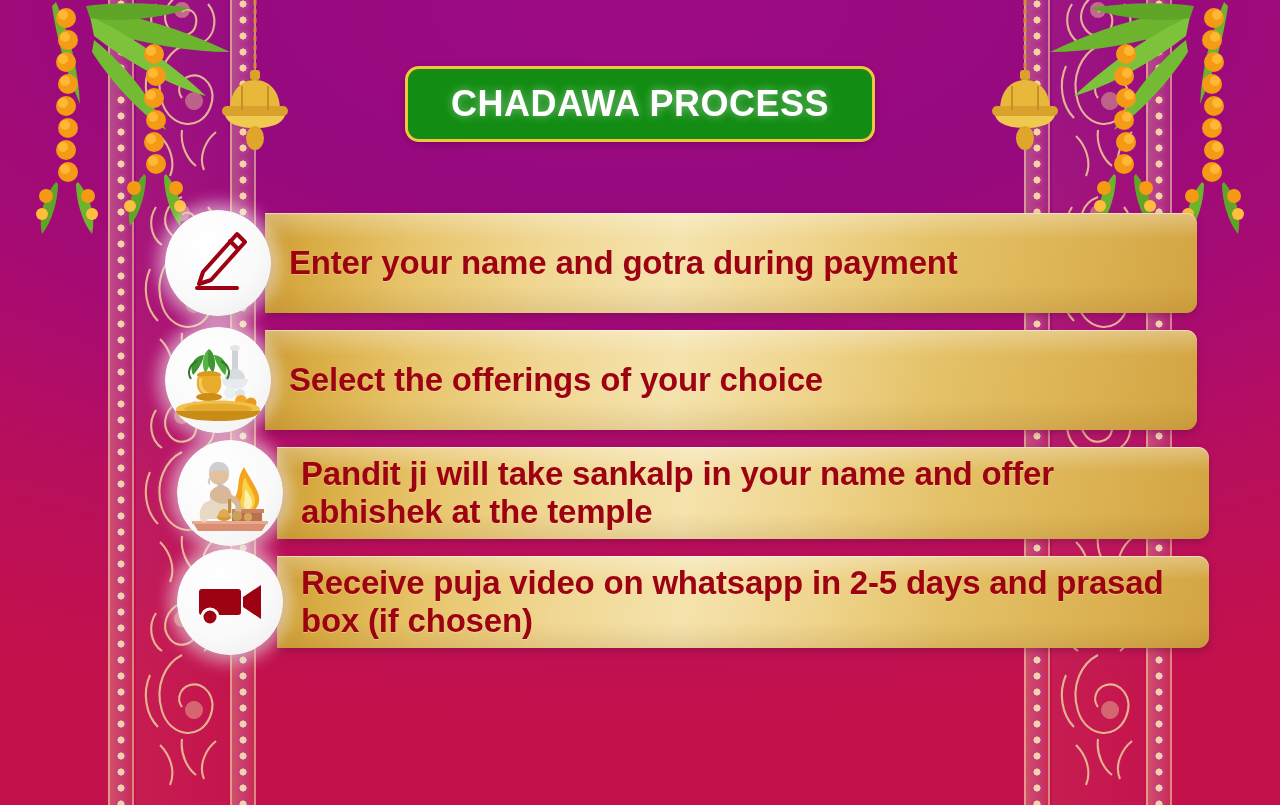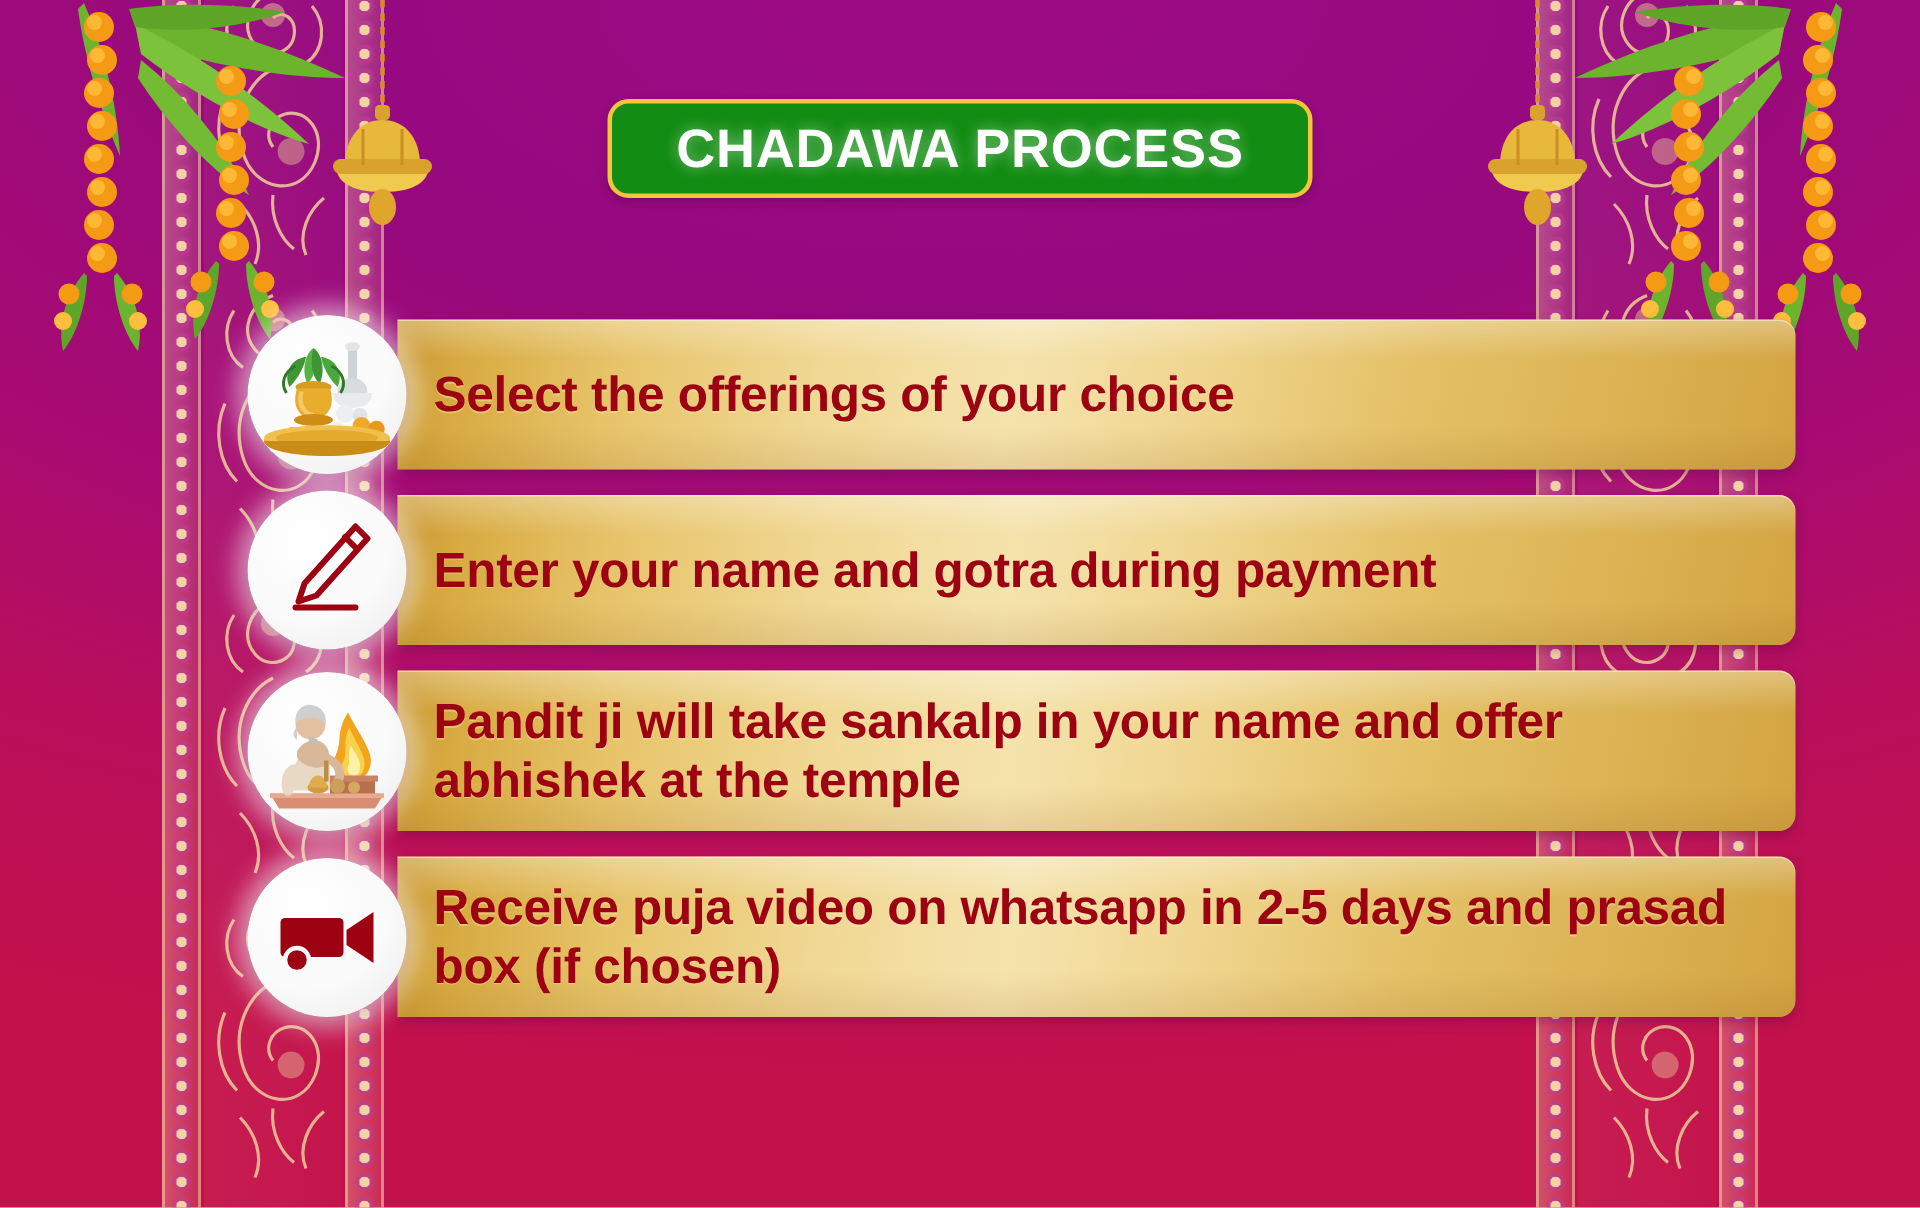--- a/index.html
+++ b/index.html
@@ -49,38 +49,38 @@
   }
   .paisley-col svg{ position:absolute; left:0; top:0; width:92px; }
 
   
   .deco { position:absolute; top:0; pointer-events:none; }
   .deco.left  { left:-6px; }
   .deco.right { right:-6px; transform:scaleX(-1); }
 
   
   .title-banner {
-    position:absolute; left:405px; top:66px; width:470px; height:66px;
+    position:absolute; left:405px; top:66px; width:470px; height:76px;
     background:#128c12;
     border:3px solid #f2c53d;
     border-radius:14px;
     display:flex; align-items:center; justify-content:center;
     box-shadow:0 2px 6px rgba(0,0,0,.22);
     z-index:6;
   }
   .title-banner span {
     color:#fff; font-size:36px; font-weight:700; letter-spacing:.5px;
     text-shadow:0 0 10px rgba(255,255,255,.45);
     font-family:"Liberation Sans", sans-serif;
   }
 
   
   .steps { position:absolute; left:0; top:213px; width:1280px; z-index:5; }
   .step { position:relative; margin-bottom:17px; height:100px; }
-  .step.tall { height:107px; }
+  .step.tall { height:92px;margin-left:12px; }
 
   .step-bar {
     position:absolute; left:265px; width:932px; height:100%;
     border-radius:0 11px 11px 0;
     background:linear-gradient(100deg,
        #c9962f 0%, #d8ab42 5%, #e7c46a 16%, #f0d792 30%,
        #f5e3ad 44%, #efd48c 58%, #e4c167 72%, #dcb354 86%, #d3a441 100%);
     box-shadow:0 3px 7px rgba(90,8,60,.35), inset 0 1px 0 rgba(255,255,255,.45);
     display:flex; align-items:center;
   }
@@ -320,20 +320,35 @@
 </div>
 
 <div class="title-banner">
   <span>CHADAWA PROCESS</span>
 </div>
 
 <div class="steps">
 
   <div class="step">
     <div class="step-bar">
+      <div class="step-text">Enter your name and gotra during payment</div>
+    </div>
+    <div class="step-icon">
+      <svg width="74" height="74" viewBox="0 0 74 74" xmlns="http://www.w3.org/2000/svg">
+        <g fill="none" stroke="#9d0212" stroke-width="4" stroke-linecap="round" stroke-linejoin="round">
+          <path d="M56 8 L64 16 L30 54 L18 58 L22 46 Z"></path>
+          <path d="M49 15 L57 23"></path>
+          <path d="M16 62 L56 62"></path>
+        </g>
+      </svg>
+    </div>
+  </div>
+
+  <div class="step">
+    <div class="step-bar">
       <div class="step-text">Select the offerings of your choice</div>
     </div>
     <div class="step-icon">
       <svg width="90" height="90" viewBox="0 0 90 90" xmlns="http://www.w3.org/2000/svg">
 
         <g>
           <rect x="59" y="14" width="6" height="26" fill="#cfd3d6"></rect>
           <ellipse cx="62" cy="13" rx="5" ry="3" fill="#e3e6e8"></ellipse>
           <path d="M52 44 C52 38 56 34 62 34 C68 34 72 38 72 44 Z" fill="#d8dcdf"></path>
           <path d="M49 44 L75 44 C75 50 70 54 62 54 C54 54 49 50 49 44 Z" fill="#e8ebed"></path>
@@ -374,35 +389,20 @@
           <circle cx="29" cy="73" r="3.5" fill="#f594ba"></circle>
           <circle cx="36" cy="71" r="3.5" fill="#ee6fa0"></circle>
           <circle cx="43" cy="73" r="3.2" fill="#f594ba"></circle>
         </g>
 
         <g>
           <ellipse cx="45" cy="76" rx="42" ry="9" fill="#e0a128"></ellipse>
           <ellipse cx="45" cy="74" rx="42" ry="8.5" fill="#f0c04c"></ellipse>
           <ellipse cx="45" cy="74" rx="34" ry="5.5" fill="#e4ab30"></ellipse>
           <path d="M3 76 C3 82 22 86 45 86 C68 86 87 82 87 76" fill="#c98c17"></path>
-        </g>
-      </svg>
-    </div>
-  </div>
-
-  <div class="step">
-    <div class="step-bar">
-      <div class="step-text">Enter your name and gotra during payment</div>
-    </div>
-    <div class="step-icon">
-      <svg width="74" height="74" viewBox="0 0 74 74" xmlns="http://www.w3.org/2000/svg">
-        <g fill="none" stroke="#9d0212" stroke-width="4" stroke-linecap="round" stroke-linejoin="round">
-          <path d="M56 8 L64 16 L30 54 L18 58 L22 46 Z"></path>
-          <path d="M49 15 L57 23"></path>
-          <path d="M16 62 L56 62"></path>
         </g>
       </svg>
     </div>
   </div>
 
   <div class="step tall">
     <div class="step-bar">
       <div class="step-text">Pandit ji will take sankalp in your name and offer abhishek at the temple</div>
     </div>
     <div class="step-icon">

